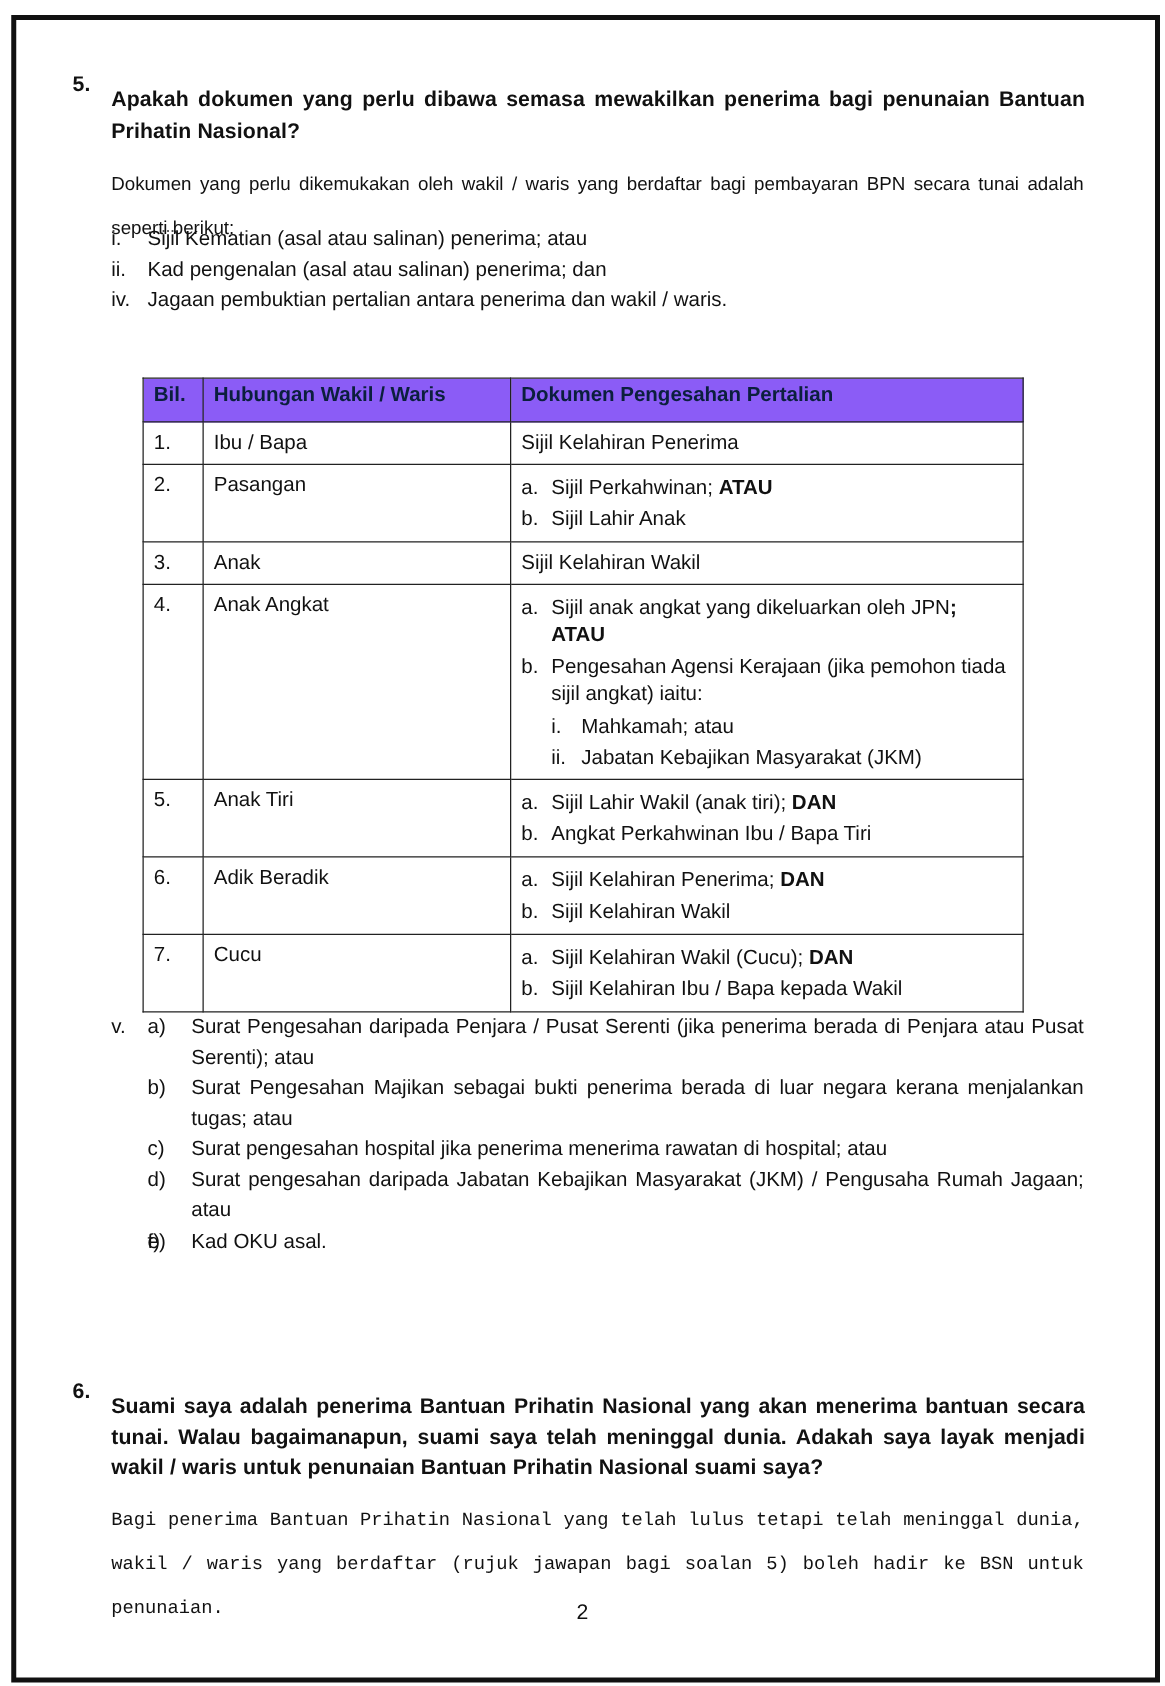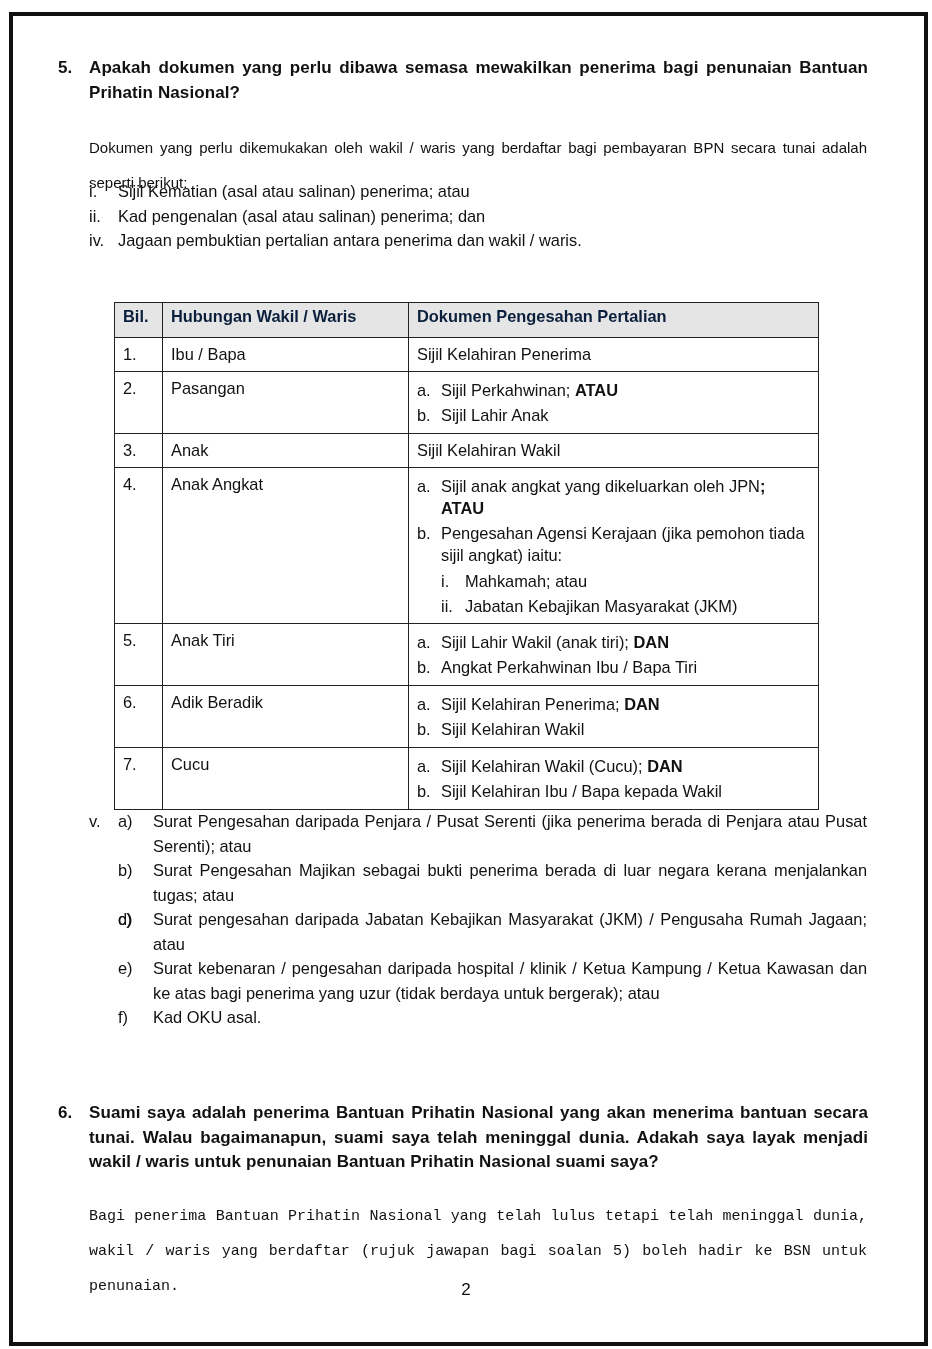--- a/index.html
+++ b/index.html
@@ -4,30 +4,30 @@
 <style>
   html, body { margin: 0; padding: 0; background: #ffffff; }
   body { width: 932px; height: 1349px; position: relative; overflow: hidden;
          font-family: "Liberation Sans", sans-serif; color: #111; }
   .frame { position: absolute; left: 9px; top: 12px; width: 911px; height: 1326px;
            border: 4px solid #111; box-sizing: content-box; }
   .page { position: absolute; left: 0; top: 0; width: 932px; }
   .q { position: absolute; left: 58px; width: 810px; font-weight: bold; font-size: 17px;
        line-height: 24.5px; text-align: justify; letter-spacing: 0.1px; }
   .q .num { position: absolute; left: 0; top: 0; }
-  .q .txt { display: block; margin-left: 31px; }
+  .q .txt { display: block; margin-left: 31px; margin-top: 12px; }
   .para { position: absolute; left: 89px; width: 778px; font-size: 15px; line-height: 35px;
           text-align: justify; }
   .rlist { position: absolute; left: 89px; width: 780px; font-size: 16.4px; line-height: 24.5px; }
   .rlist .row { position: relative; padding-left: 29px; }
   .rlist .row .mk { position: absolute; left: 0; top: 0; }
   table.rel { position: absolute; left: 114px; top: 302px; width: 705px; border-collapse: collapse;
               font-size: 16.4px; }
   table.rel th, table.rel td { border: 1.5px solid #222; vertical-align: top; text-align: left; }
-  table.rel th { background: #e5e5e5; color: #0b1f3d; font-weight: bold; height: 30px;
+  table.rel th { background: #8b5cf6; color: #0b1f3d; font-weight: bold; height: 30px;
                  padding: 4px 8px 0 8px; font-size: 16.4px; }
   table.rel td { padding: 4px 8px 4px 8px; line-height: 25px; }
   table.rel col.c1 { width: 48px; }
   table.rel col.c2 { width: 246px; }
   .doc-item { position: relative; padding-left: 24px; line-height: 22px; margin: 3px 0 3px 0; }
   .doc-item .mk { position: absolute; left: 0; top: 0; }
   .doc-sub { position: relative; padding-left: 48px; line-height: 25px; }
   .doc-sub .mk { position: absolute; left: 24px; top: 0; }
   .b { font-weight: bold; }
   .vlist { position: absolute; left: 89px; top: 809px; width: 778px; font-size: 16.4px; line-height: 24.5px; }
@@ -186,28 +186,28 @@
     <div class="sub">
       <span class="mk">a)</span>
       <span>Surat Pengesahan daripada Penjara / Pusat Serenti (jika penerima berada di Penjara atau Pusat Serenti); atau</span>
     </div>
     <div class="sub">
       <span class="mk">b)</span>
       <span>Surat Pengesahan Majikan sebagai bukti penerima berada di luar negara kerana menjalankan tugas; atau</span>
     </div>
     <div class="sub">
       <span class="mk">c)</span>
+      <span>Surat pengesahan hospital jika penerima menerima rawatan di hospital; atau</span>
     </div>
     <div class="sub">
       <span class="mk">d)</span>
       <span>Surat pengesahan daripada Jabatan Kebajikan Masyarakat (JKM) / Pengusaha Rumah Jagaan; atau</span>
     </div>
     <div class="sub">
       <span class="mk">e)</span>
-      <span>Surat kebenaran / pengesahan daripada hospital / klinik / Ketua Kampung / Ketua Kawasan dan ke atas bagi penerima yang uzur (tidak berdaya untuk bergerak); atau</span>
     </div>
     <div class="sub">
       <span class="mk">f)</span>
       <span>Kad OKU asal.</span>
     </div>
   </div>
 
   <div class="q" style="top:1101px;">
     <span class="num">6.</span>
     <span class="txt">Suami saya adalah penerima Bantuan Prihatin Nasional yang akan menerima bantuan secara tunai. Walau bagaimanapun, suami saya telah meninggal dunia. Adakah saya layak menjadi wakil / waris untuk penunaian Bantuan Prihatin Nasional suami saya?</span>

